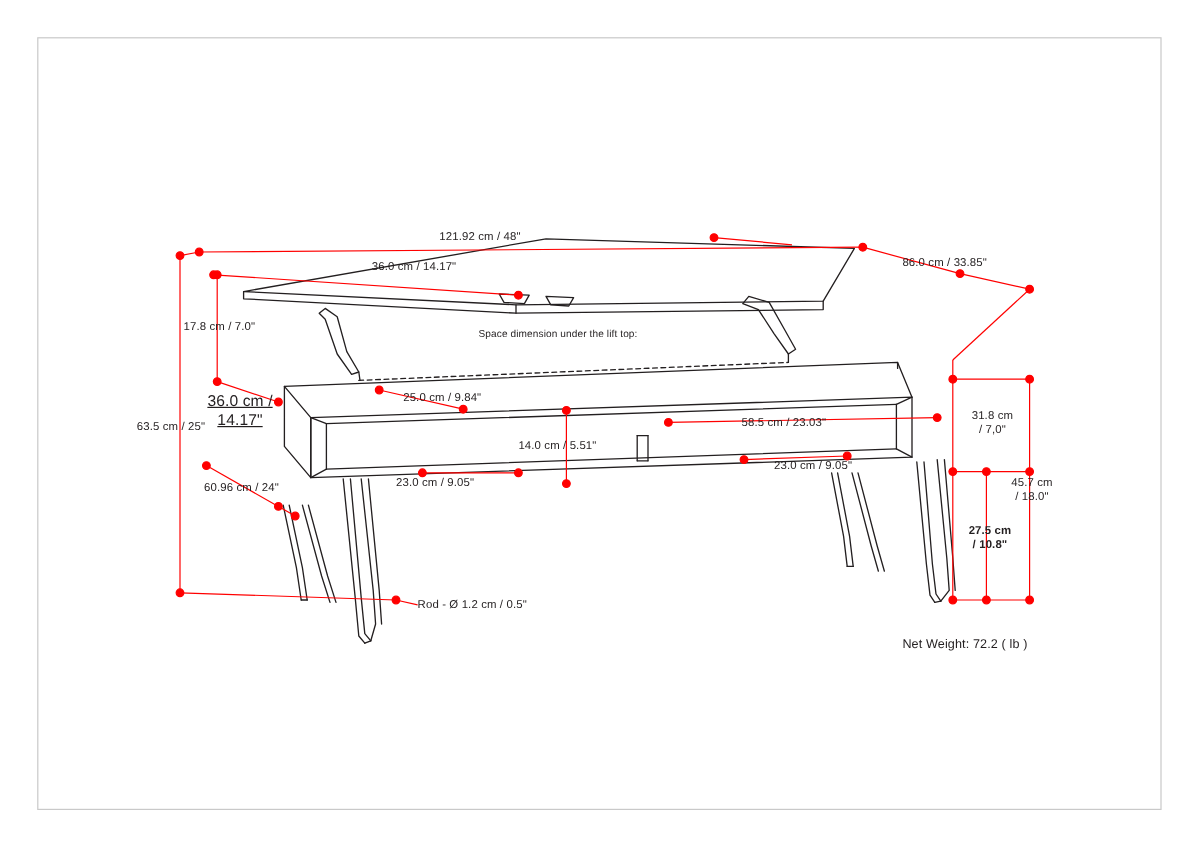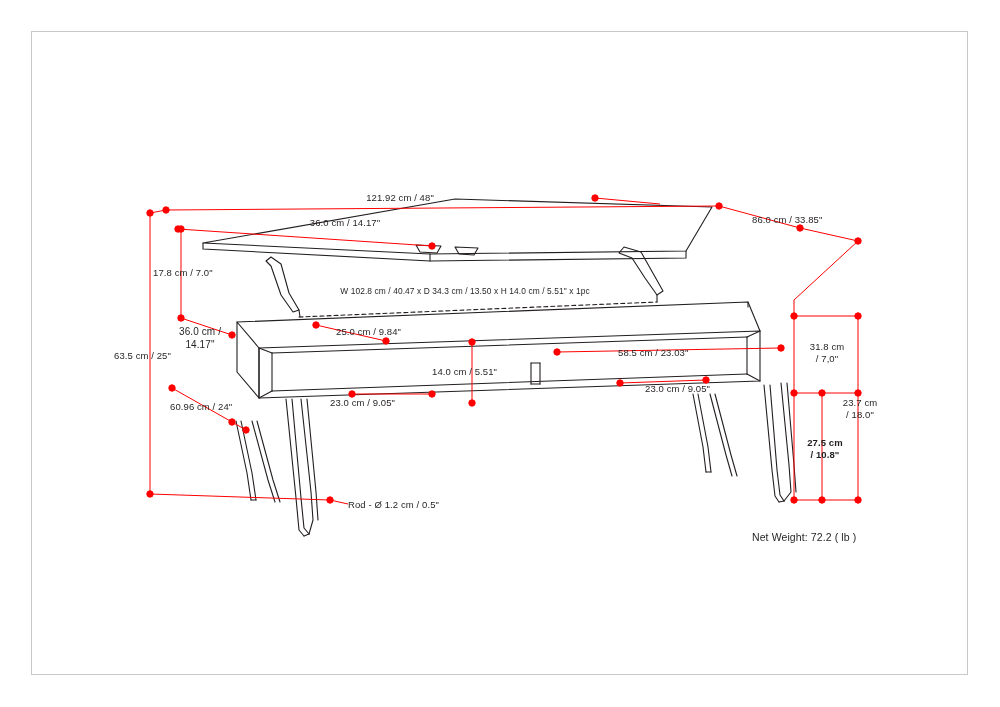--- a/index.html
+++ b/index.html
@@ -39,21 +39,21 @@
   }
   .dimtext {
     position: absolute;
     font-size: 9.5px;
     color: #231f20;
     white-space: nowrap;
     line-height: 1.25;
     letter-spacing: 0.1px;
   }
   .dimtext.center { text-align: center; }
-  .small { font-size: 10px; }
+  .small { font-size: 13px; text-decoration: underline; }
   .note { font-size: 8.4px; }
   .weight { font-size: 10.5px; padding-left: 42px; }
 </style>
 </head>
 <body>
 
 <div id="stage">
   <div id="frame"></div>
 
   <svg class="layer" viewBox="0 0 1000 707" xmlns="http://www.w3.org/2000/svg">
@@ -195,36 +195,36 @@
 
       <line x1="330" y1="500" x2="348" y2="504"></line>
     </g>
   </svg>
 
   <div class="dimtext center" style="left:300px; top:192px; width:200px;">121.92 cm / 48"</div>
   <div class="dimtext center" style="left:265px; top:217px; width:160px;">36.0 cm / 14.17"</div>
   <div class="dimtext" style="left:752px; top:214px;">86.0 cm / 33.85"</div>
   <div class="dimtext" style="left:153px; top:267px;">17.8 cm / 7.0"</div>
 
-  <div class="dimtext note center" style="left:275px; top:286px; width:380px;">W 102.8 cm / 40.47 x D 34.3 cm / 13.50 x H 14.0 cm / 5.51" x 1pc</div>
+  <div class="dimtext note center" style="left:300px; top:273px; width:330px;">Space dimension under the lift top:</div>
 
   <div class="dimtext small center" style="left:170px; top:326px; width:60px; white-space:pre-line;">36.0 cm /
 14.17"</div>
   <div class="dimtext" style="left:114px; top:350px;">63.5 cm / 25"</div>
 
   <div class="dimtext" style="left:336px; top:326px;">25.0 cm / 9.84"</div>
   <div class="dimtext" style="left:432px; top:366px;">14.0 cm / 5.51"</div>
   <div class="dimtext" style="left:618px; top:347px;">58.5 cm / 23.03"</div>
   <div class="dimtext" style="left:330px; top:397px;">23.0 cm / 9.05"</div>
   <div class="dimtext" style="left:645px; top:383px;">23.0 cm / 9.05"</div>
 
   <div class="dimtext" style="left:170px; top:401px;">60.96 cm / 24"</div>
 
   <div class="dimtext center" style="left:798px; top:341px; width:58px; white-space:pre-line;">31.8 cm
 / 7,0"</div>
-  <div class="dimtext center" style="left:830px; top:397px; width:60px; white-space:pre-line;">23.7 cm
+  <div class="dimtext center" style="left:830px; top:397px; width:60px; white-space:pre-line;">45.7 cm
 / 18.0"</div>
   <div class="dimtext center" style="left:796px; top:437px; width:58px; white-space:pre-line;font-weight:bold;">27.5 cm
 / 10.8"</div>
 
   <div class="dimtext" style="left:348px; top:499px;">Rod - Ø 1.2 cm / 0.5"</div>
   <div class="dimtext weight" style="left:710px; top:531px;">Net Weight: 72.2 ( lb )</div>
 </div>
 
 </body></html>

